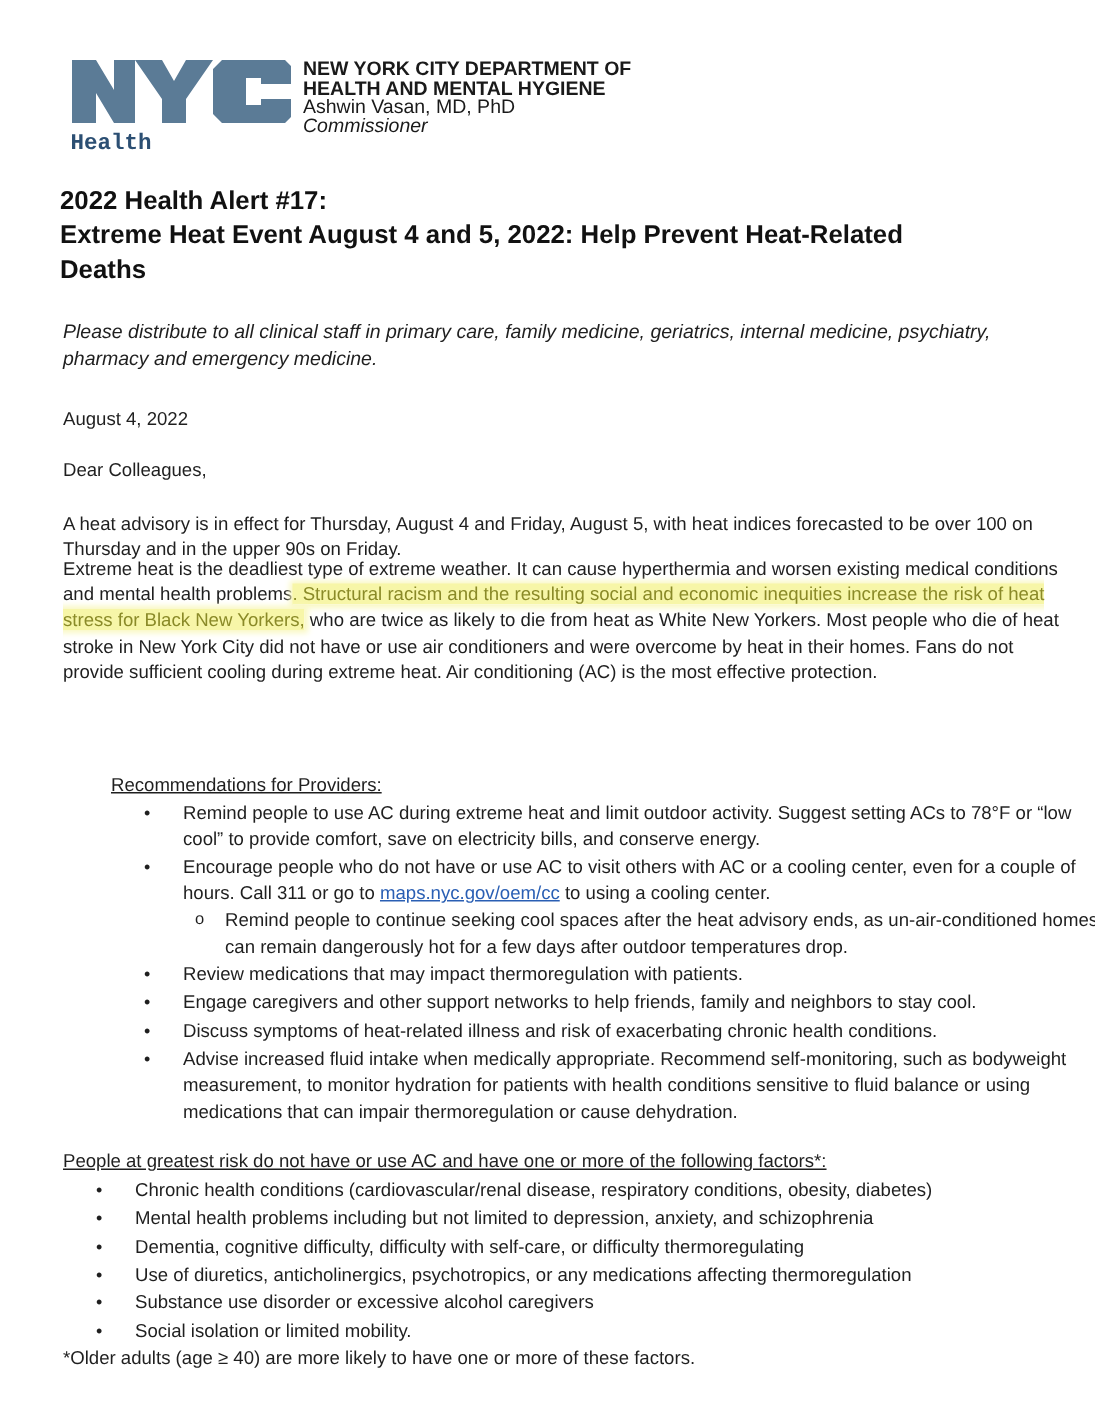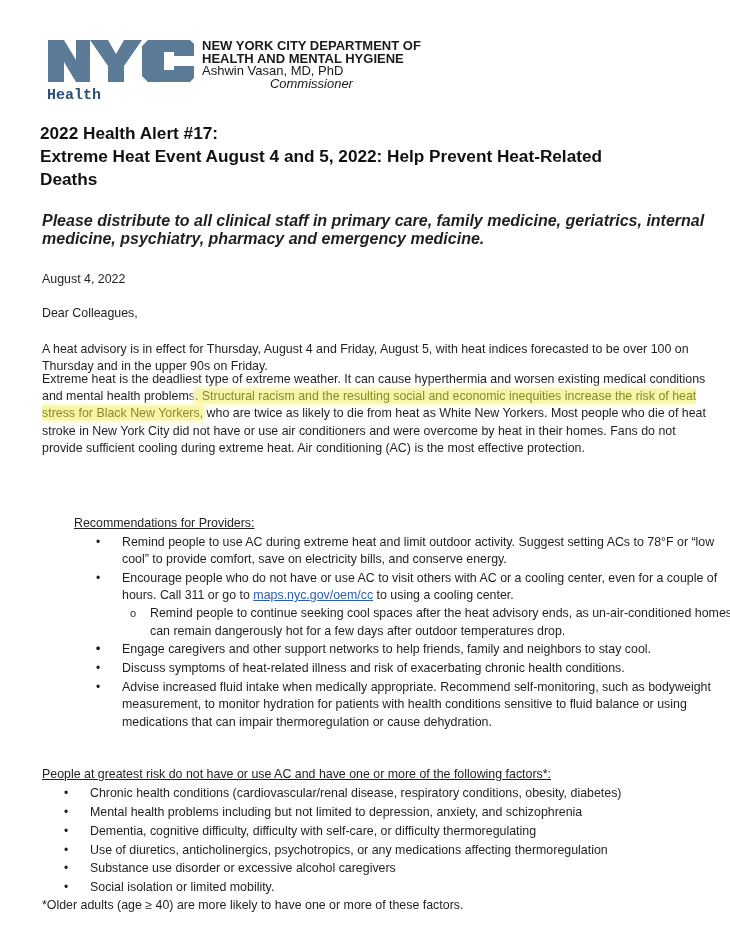--- a/index.html
+++ b/index.html
@@ -45,21 +45,21 @@
       top: 40px;
       font-size: 13px;
       line-height: 12.5px;
       color: #1a1a1a;
     }
     .header-text .dept {
       font-weight: bold;
       display: block;
     }
     .header-text .name { display: block; }
-    .header-text .role { display: block; font-style: italic; text-align: center; }
+    .header-text .role { display: block; font-style: italic; }
 
     
     .title {
       position: absolute;
       left: 40px;
       width: 650px;
       top: 122px;
       font-weight: bold;
       font-size: 17.2px;
       line-height: 23px;
@@ -71,23 +71,22 @@
       position: absolute;
       left: 42px;
       width: 670px;
       font-size: 12.4px;
       line-height: 17.2px;
       color: #1f1f1f;
     }
     .distribute {
       top: 212px;
       font-style: italic;
-      font-size: 16px;
+      font-size: 13px;
       line-height: 18px;
-      font-weight: bold;
     }
     .date { top: 271px; }
     .greeting { top: 305px; }
     .para1 { top: 341px; }
     .para2 { top: 371px; }
     .hl {
       background: #f7f6a8;
       color: #8a8a28;
     }
     .para2 .hl { box-shadow: 0 0 4px 2px #f9f8c0; }
@@ -191,20 +190,21 @@
     </ul>
     <ul class="sub">
       <li>
         <span class="sub-bullet">o</span>
         <span>Remind people to continue seeking cool spaces after the heat advisory ends, as un-air-conditioned homes can remain dangerously hot for a few days after outdoor temperatures drop.</span>
       </li>
     </ul>
     <ul class="bullets">
       <li>
         <span class="bullet">•</span>
+        <span>Review medications that may impact thermoregulation with patients.</span>
       </li>
       <li>
         <span class="bullet">•</span>
         <span>Engage caregivers and other support networks to help friends, family and neighbors to stay cool.</span>
       </li>
       <li>
         <span class="bullet">•</span>
         <span>Discuss symptoms of heat-related illness and risk of exacerbating chronic health conditions.</span>
       </li>
       <li>

